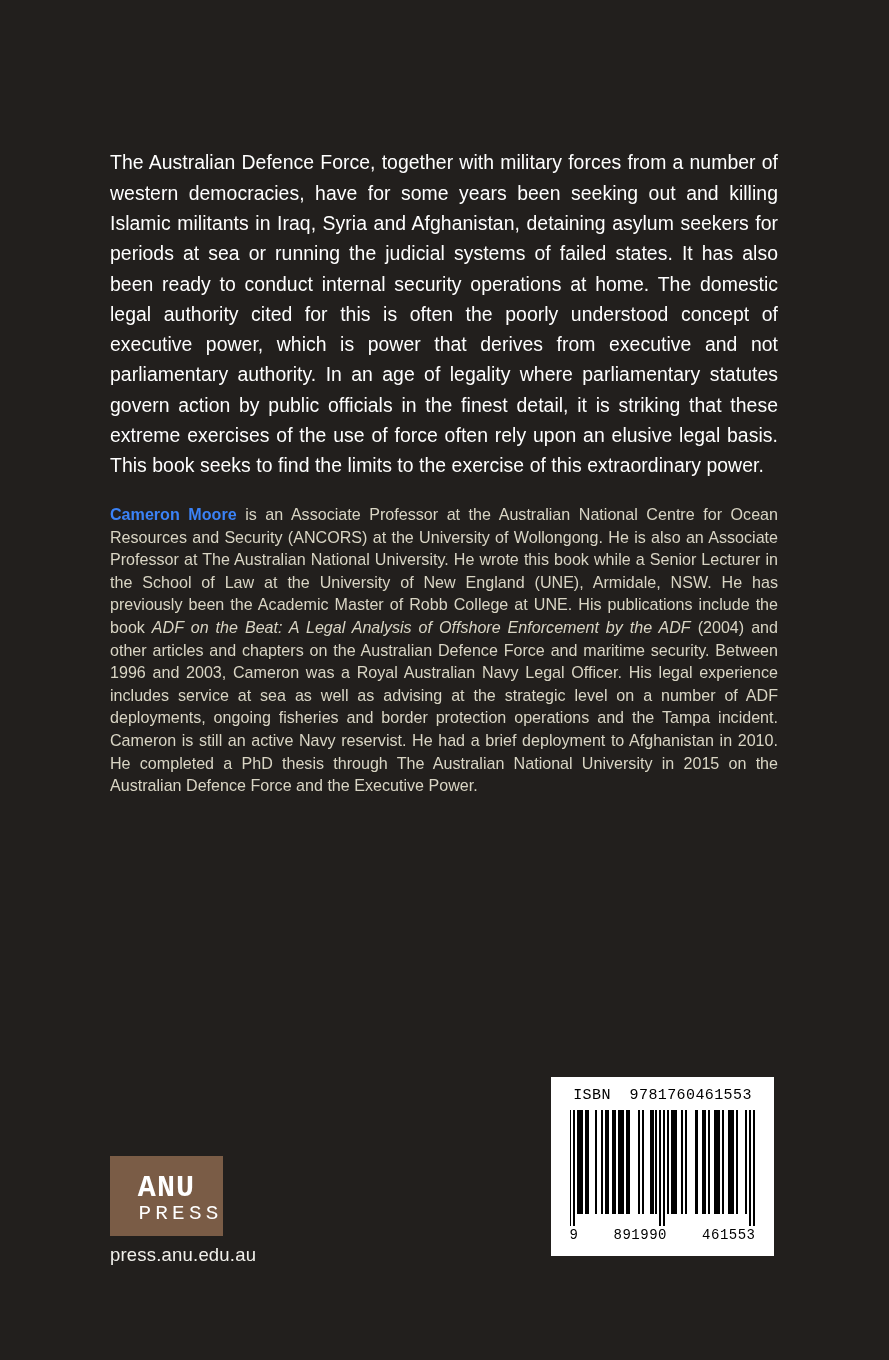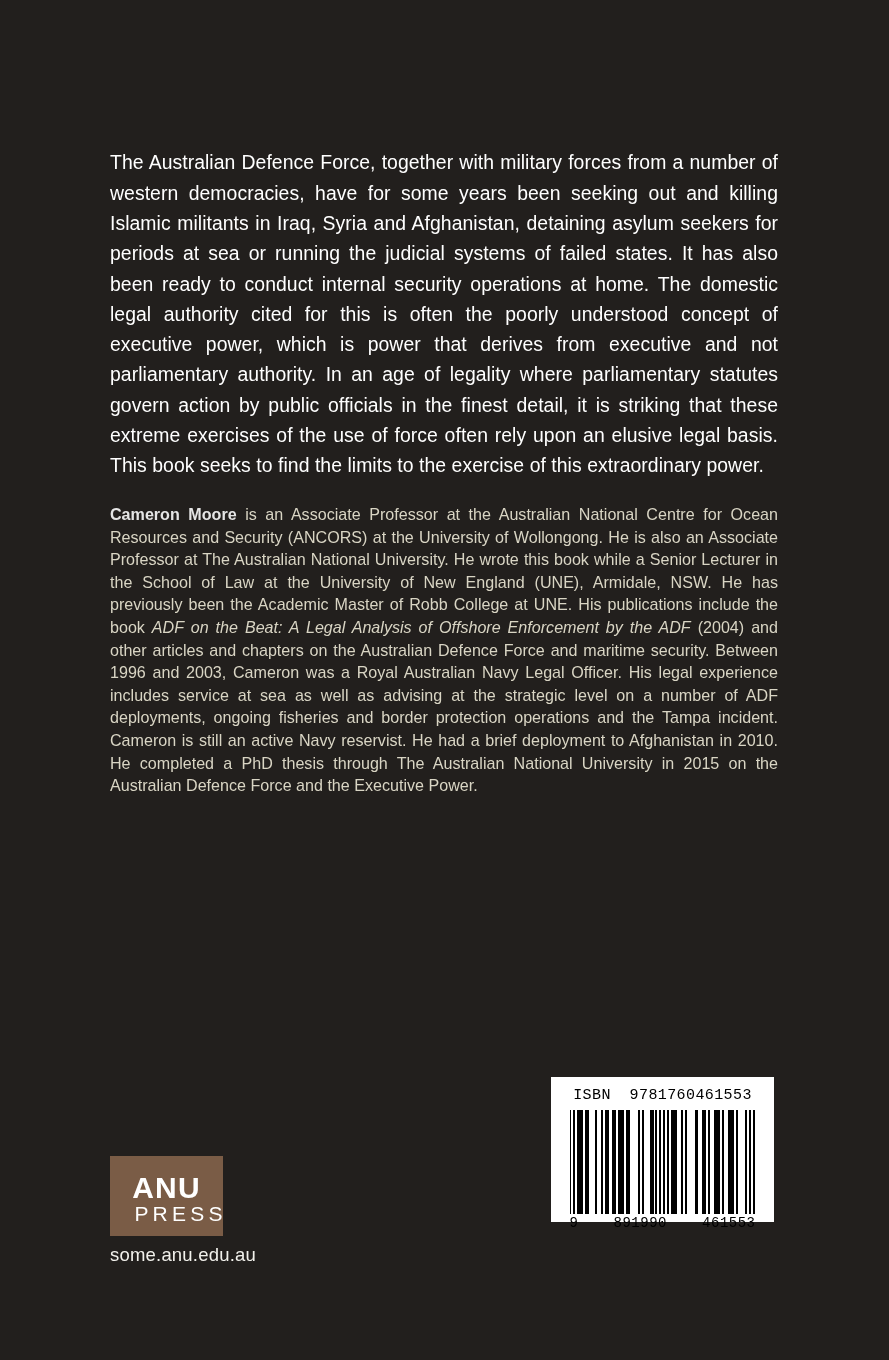--- a/index.html
+++ b/index.html
@@ -40,41 +40,42 @@
     left: 110px;
     top: 487px;
     width: 668px;
     color: #d9d5c4;
     font-size: 16.1px;
     line-height: 22.6px;
     text-align: justify;
     text-justify: inter-word;
   }
   .bio .author {
-    color: #e5e5e5;
+    color: #3b82f6;
     font-weight: bold;
   }
   .bio .title-italic {
     font-style: italic;
   }
 
   
   .logo {
     position: absolute;
     left: 110px;
     top: 1156px;
     width: 113px;
     height: 80px;
     background: #7a5c46;
     display: flex;
     flex-direction: column;
     align-items: center;
     justify-content: center;
     box-sizing: border-box;
     padding-top: 4px;
+    font-family: Liberation Mono, monospace;
   }
   .logo .anu {
     color: #ffffff;
     font-size: 30px;
     font-weight: bold;
     letter-spacing: 1.2px;
     line-height: 32px;
   }
   .logo .press {
     color: #ffffff;
@@ -93,21 +94,21 @@
     font-size: 18.5px;
     letter-spacing: 0.2px;
   }
 
   
   .barcode-box {
     position: absolute;
     left: 551px;
     top: 1077px;
     width: 223px;
-    height: 145px;
+    height: 179px;
     background: #ffffff;
     box-sizing: border-box;
     padding: 10px 12px 8px 12px;
     display: flex;
     flex-direction: column;
     align-items: center;
   }
   .barcode-isbn {
     font-family: "Liberation Mono", monospace;
     font-size: 15px;
@@ -150,21 +151,21 @@
 
   <p class="blurb">The Australian Defence Force, together with military forces from a number of western democracies, have for some years been seeking out and killing Islamic militants in Iraq, Syria and Afghanistan, detaining asylum seekers for periods at sea or running the judicial systems of failed states. It has also been ready to conduct internal security operations at home. The domestic legal authority cited for this is often the poorly understood concept of executive power, which is power that derives from executive and not parliamentary authority. In an age of legality where parliamentary statutes govern action by public officials in the finest detail, it is striking that these extreme exercises of the use of force often rely upon an elusive legal basis. This book seeks to find the limits to the exercise of this extraordinary power.</p>
 
   <p class="bio"><span class="author">Cameron Moore</span><span> is an Associate Professor at the Australian National Centre for Ocean Resources and Security (ANCORS) at the University of Wollongong. He is also an Associate Professor at The Australian National University. He wrote this book while a Senior Lecturer in the School of Law at the University of New England (UNE), Armidale, NSW. He has previously been the Academic Master of Robb College at UNE. His publications include the book </span><span class="title-italic">ADF on the Beat: A Legal Analysis of Offshore Enforcement by the ADF</span><span> (2004) and other articles and chapters on the Australian Defence Force and maritime security. Between 1996 and 2003, Cameron was a Royal Australian Navy Legal Officer. His legal experience includes service at sea as well as advising at the strategic level on a number of ADF deployments, ongoing fisheries and border protection operations and the Tampa incident. Cameron is still an active Navy reservist. He had a brief deployment to Afghanistan in 2010. He completed a PhD thesis through The Australian National University in 2015 on the Australian Defence Force and the Executive Power.</span></p>
 
   <div class="logo">
     <div class="anu">ANU</div>
     <div class="press">PRESS</div>
   </div>
 
-  <div class="website">some.anu.edu.au</div>
+  <div class="website">press.anu.edu.au</div>
 
   <div class="barcode-box">
     <div class="barcode-isbn">ISBN  9781760461553</div>
     <div class="barcode-bars" id="bars">
         <span style="width: 1.95789px;"></span>
         <span style="width: 1.95789px; background: transparent;"></span>
         <span style="width: 1.95789px;"></span>
         <span style="width: 1.95789px; background: transparent;"></span>
         <span class="short" style="width: 5.87368px;"></span>
         <span style="width: 1.95789px; background: transparent;"></span>

